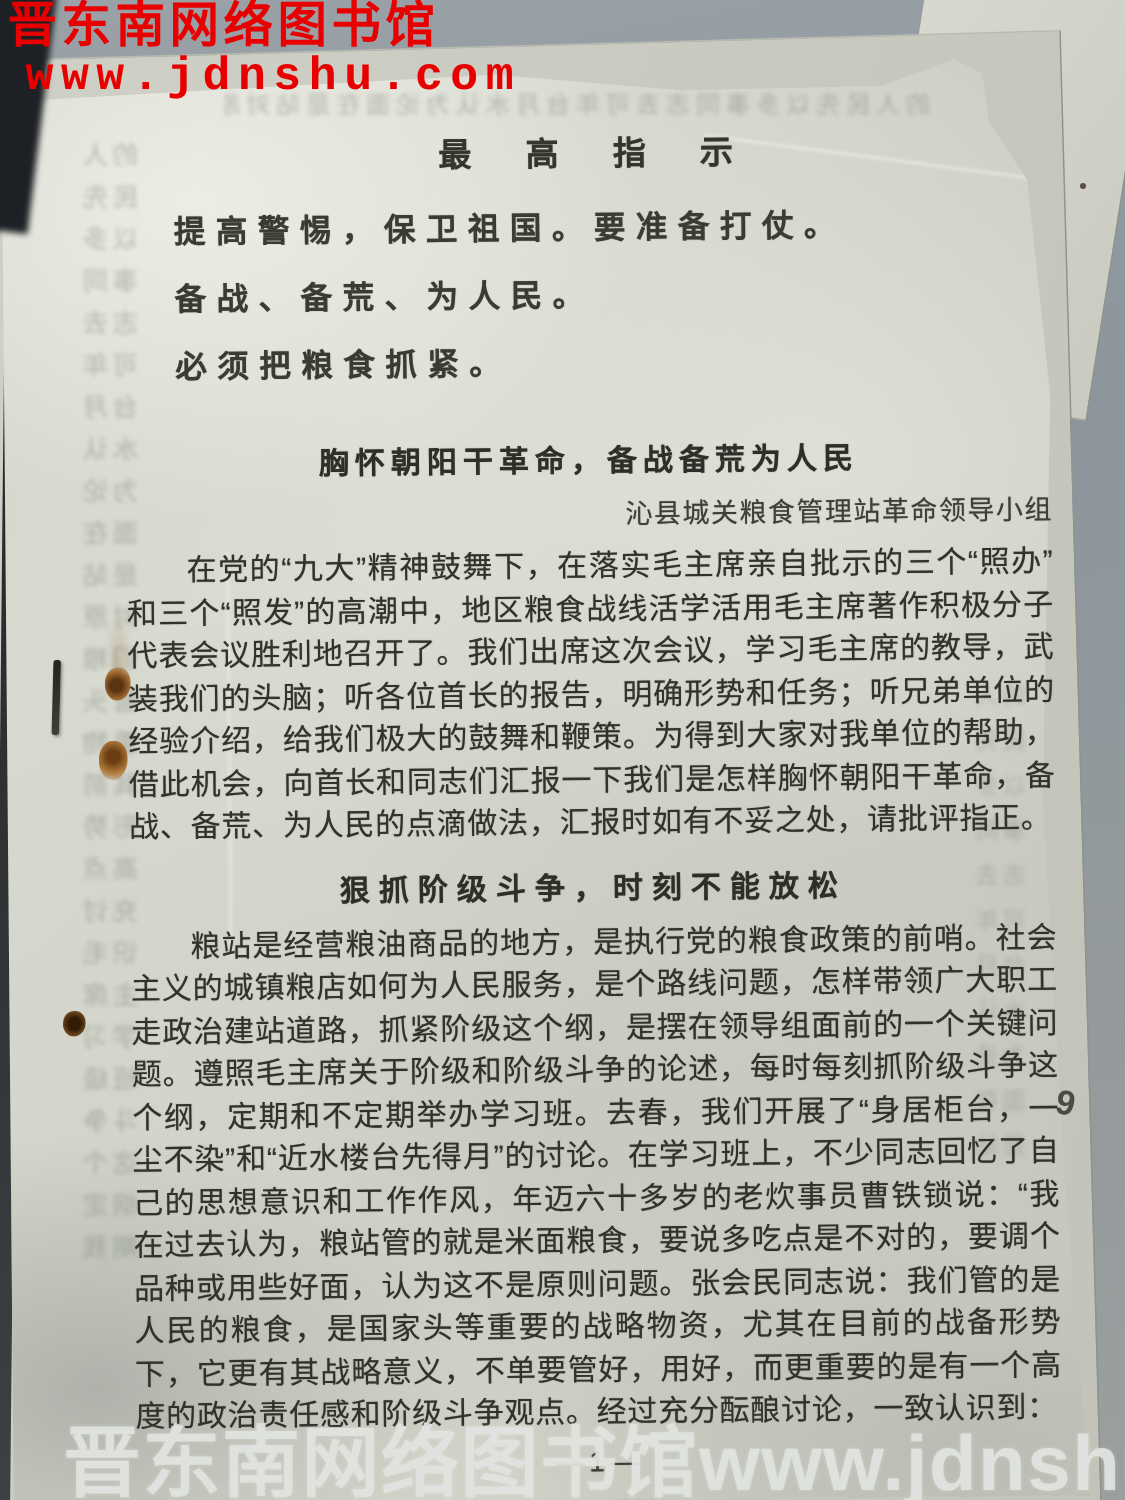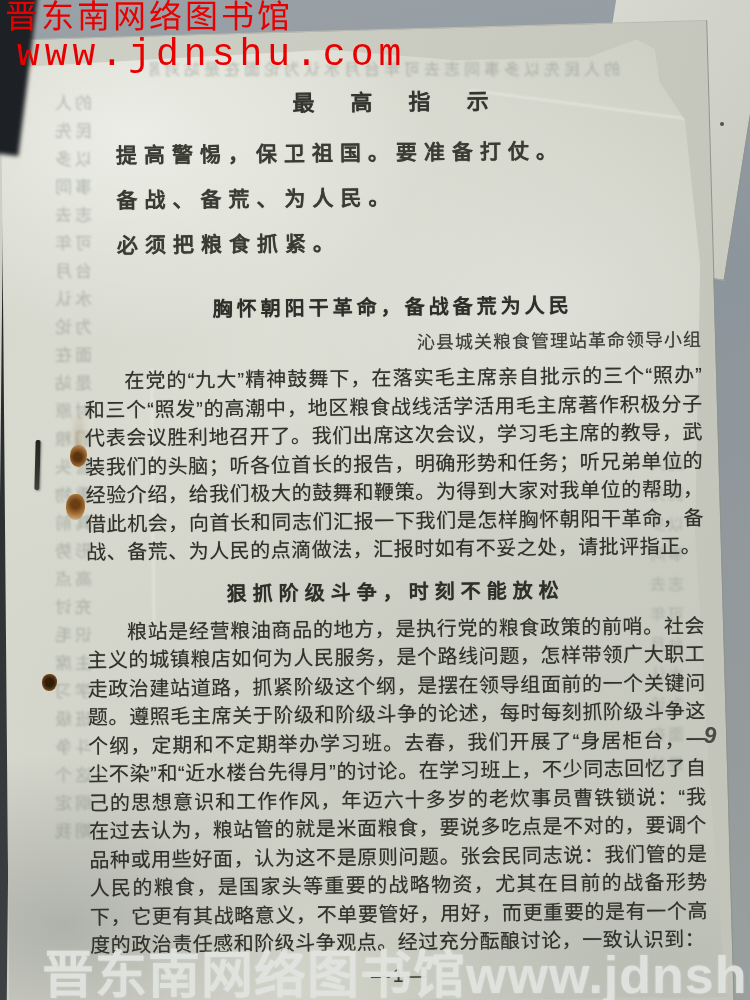--- a/index.html
+++ b/index.html
@@ -79,23 +79,23 @@
   }
   .masthead{text-align:center;font-size:22px;font-weight:bold;letter-spacing:15px;padding-left:15px;color:#34352e;}
   .quotes{margin:14px 0 0 34px;}
   .quote-line{font-size:21px;font-weight:bold;letter-spacing:7px;line-height:45px;color:#3a3b33;}
   .title{margin-top:26px;text-align:center;font-size:20px;font-weight:bold;letter-spacing:4px;color:#2e2f29;}
   .byline{margin-top:8px;text-align:right;font-size:18px;letter-spacing:1px;color:#3e3f38;}
   .para{margin-top:10px;font-size:20px;line-height:28.5px;letter-spacing:0.5px;text-align:justify;text-indent:2em;color:#31322b;}
   .section-heading{margin-top:12px;text-align:center;font-size:20px;font-weight:bold;letter-spacing:6px;color:#2e2f29;}
   .pagenum{margin-top:8px;text-align:center;font-size:19px;letter-spacing:3px;color:#3a3b34;}
   
-  .wm-top{position:absolute;left:5px;top:0;z-index:20;color:#e80000;font-weight:normal;line-height:1.0;}
+  .wm-top{position:absolute;left:5px;top:0;z-index:20;color:#e80000;font-weight:bold;line-height:1.0;}
   .wm-top .wm-name{font-size:33px;letter-spacing:3px;}
-  .wm-top .wm-url{font-size:38px;letter-spacing:5px;margin:3px 0 0 12px;font-family:"Liberation Mono","DejaVu Sans Mono",monospace;}
+  .wm-top .wm-url{font-size:31px;letter-spacing:5px;margin:3px 0 0 12px;font-family:"Liberation Mono","DejaVu Sans Mono",monospace;}
   .wm-bottom{
     position:absolute;left:42px;bottom:-8px;z-index:20;white-space:nowrap;
     font-size:52px;font-weight:bold;letter-spacing:1px;
     color:rgba(223,227,222,0.92);text-shadow:0 0 3px rgba(250,250,248,0.25);
   }
 </style>
 </head>
 <body>
 
 <div class="scene">

